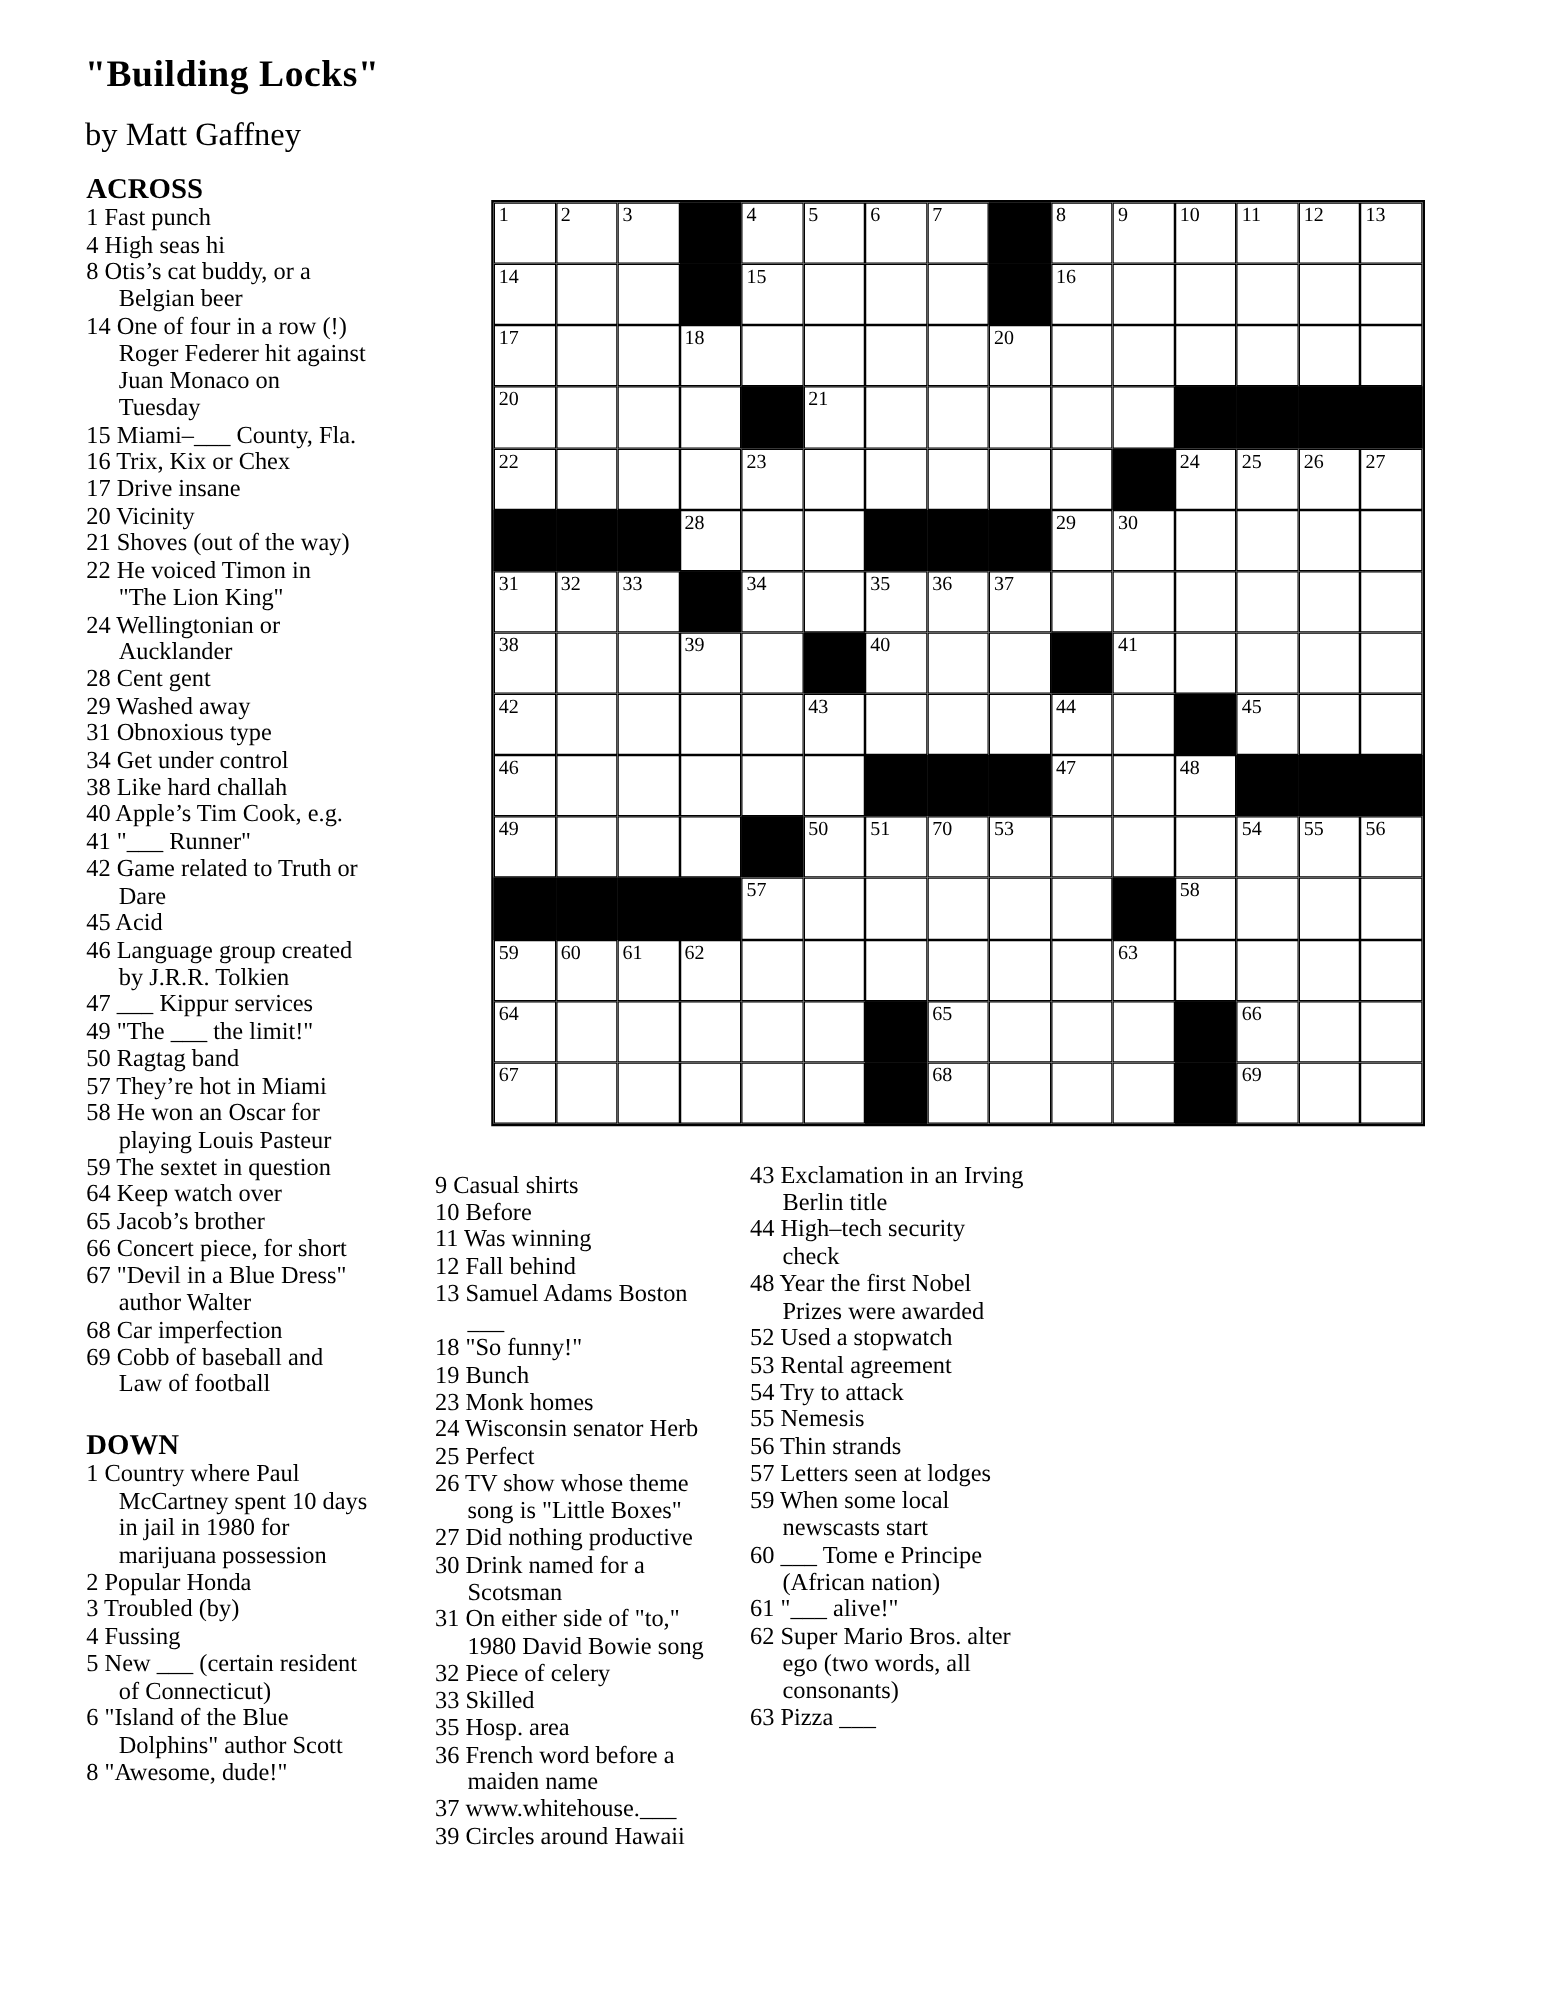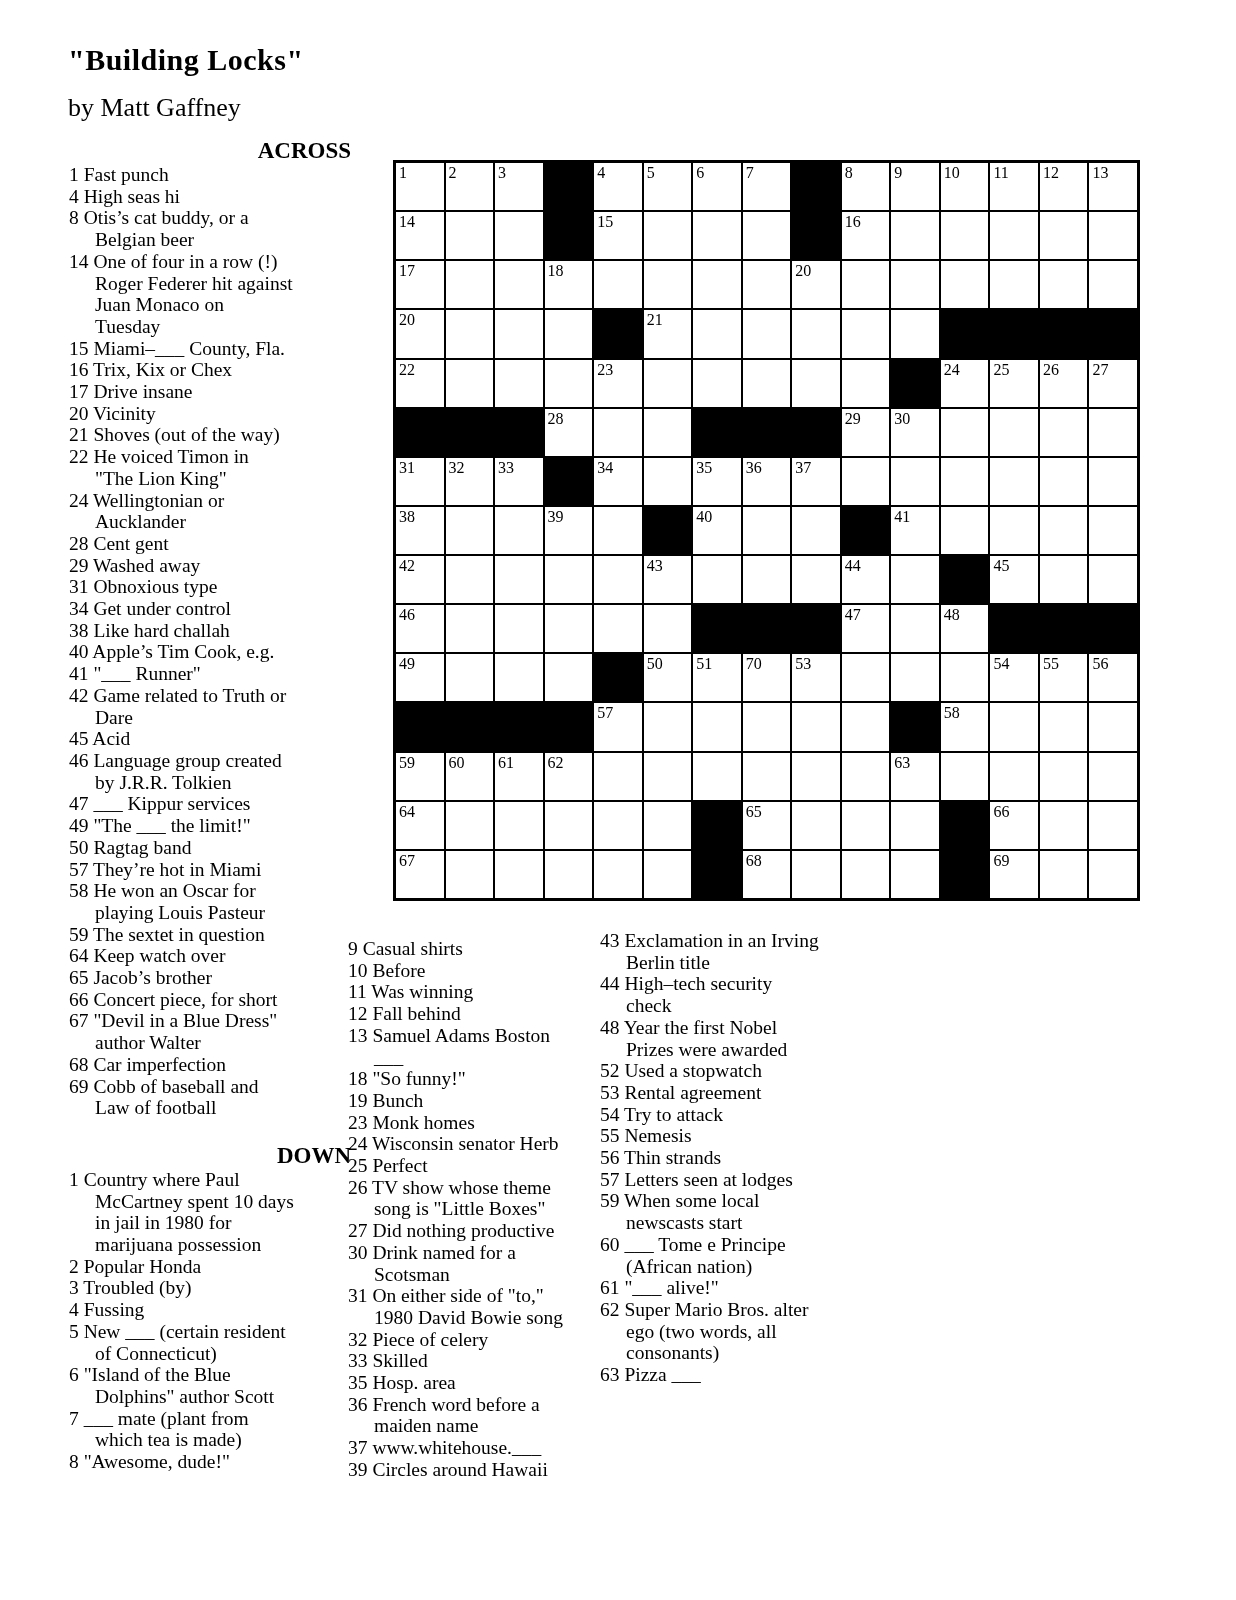--- a/index.html
+++ b/index.html
@@ -6,21 +6,21 @@
   body{
     width:1236px;height:1600px;position:relative;background:#ffffff;color:#000;
     font-family:"Liberation Serif","DejaVu Serif",serif;
   }
   .title{position:absolute;left:68px;top:43px;font-size:30px;font-weight:bold;letter-spacing:0.5px;}
   .byline{position:absolute;left:68px;top:81px;font-size:26px;margin-top:12px;}
   .clue-col{position:absolute;font-size:19.5px;line-height:21.7px;}
   #left-col{left:69px;top:138px;width:282px;}
   #mid-col{left:348px;top:938px;width:264px;}
   #right-col{left:600px;top:930px;width:292px;}
-  .list-header{font-size:23px;font-weight:bold;line-height:26px;text-align:right;}
+  .list-header{font-size:23px;font-weight:bold;line-height:26px;}
   .down-header{margin-top:24px;}
   .clue{padding-left:26px;text-indent:-26px;white-space:pre-line;}
   .grid{
     position:absolute;left:393px;top:160px;width:747px;height:741px;
     display:grid;grid-template-columns:repeat(15,1fr);grid-template-rows:repeat(15,1fr);
     border:2px solid #000;box-sizing:border-box;background:#fff;
   }
   .cell{border:1px solid #000;position:relative;background:#fff;}
   .cell.black{background:#000;}
   .cnum{position:absolute;top:1px;left:3px;font-size:16px;line-height:17px;}
@@ -451,22 +451,20 @@
 McCartney spent 10 days
 in jail in 1980 for
 marijuana possession</div>
       <div class="clue">2 Popular Honda</div>
       <div class="clue">3 Troubled (by)</div>
       <div class="clue">4 Fussing</div>
       <div class="clue">5 New ___ (certain resident
 of Connecticut)</div>
       <div class="clue">6 "Island of the Blue
 Dolphins" author Scott</div>
-      <div class="clue">7 ___ mate (plant from
-which tea is made)</div>
       <div class="clue">8 "Awesome, dude!"</div>
     </div>
 </div>
 
 <div class="clue-col" id="mid-col">
   <div>
       <div class="clue">9 Casual shirts</div>
       <div class="clue">10 Before</div>
       <div class="clue">11 Was winning</div>
       <div class="clue">12 Fall behind</div>

